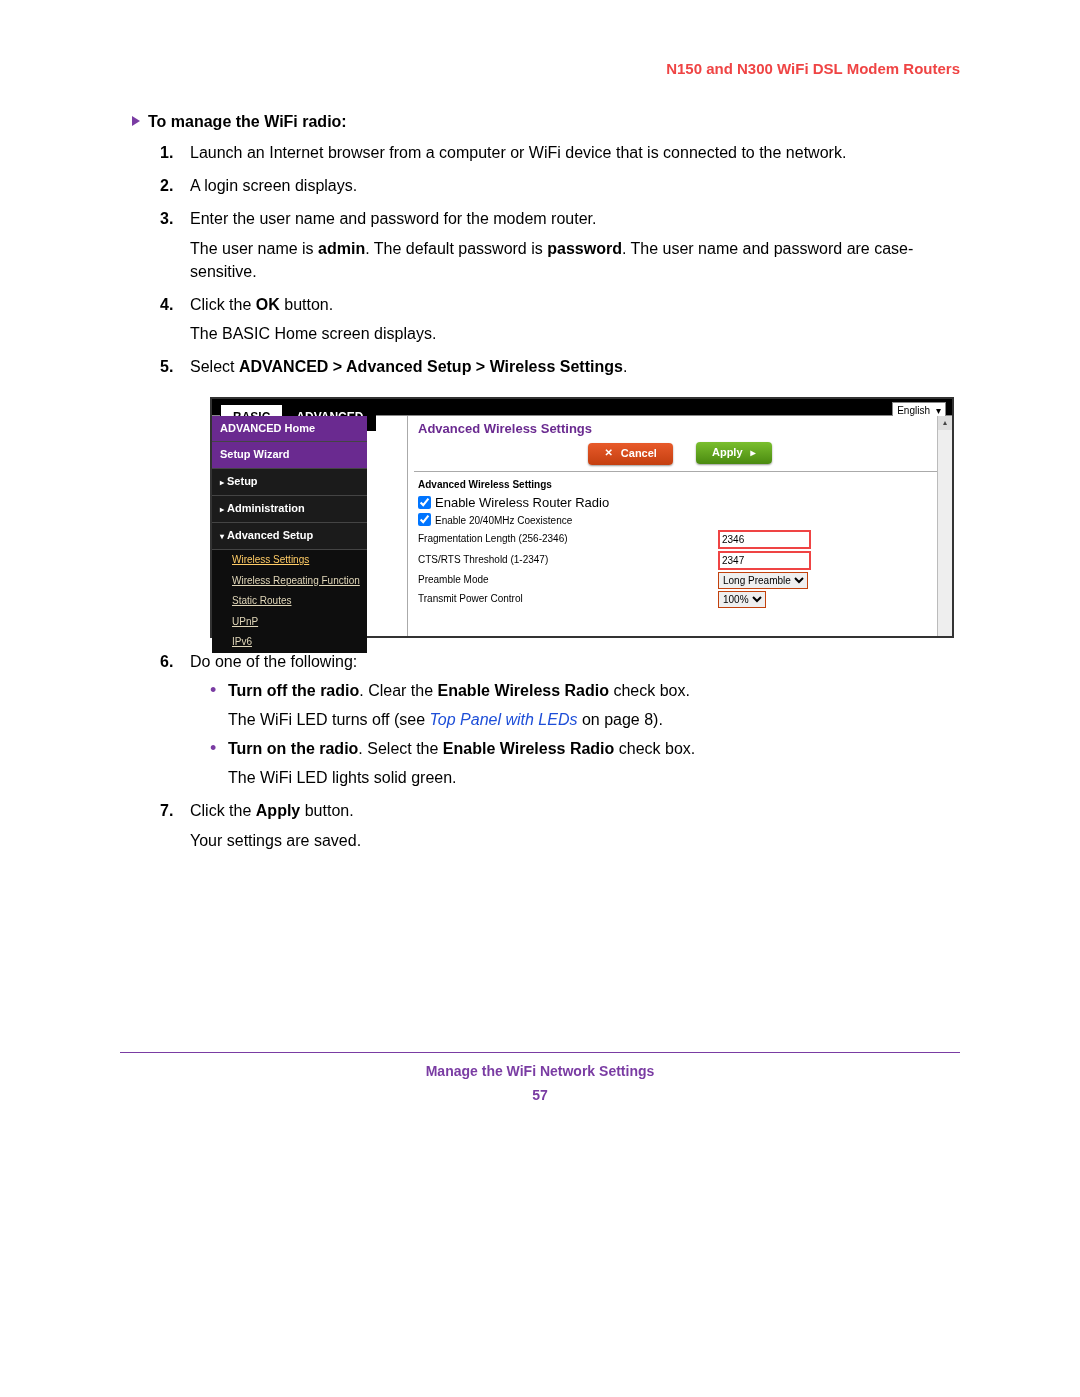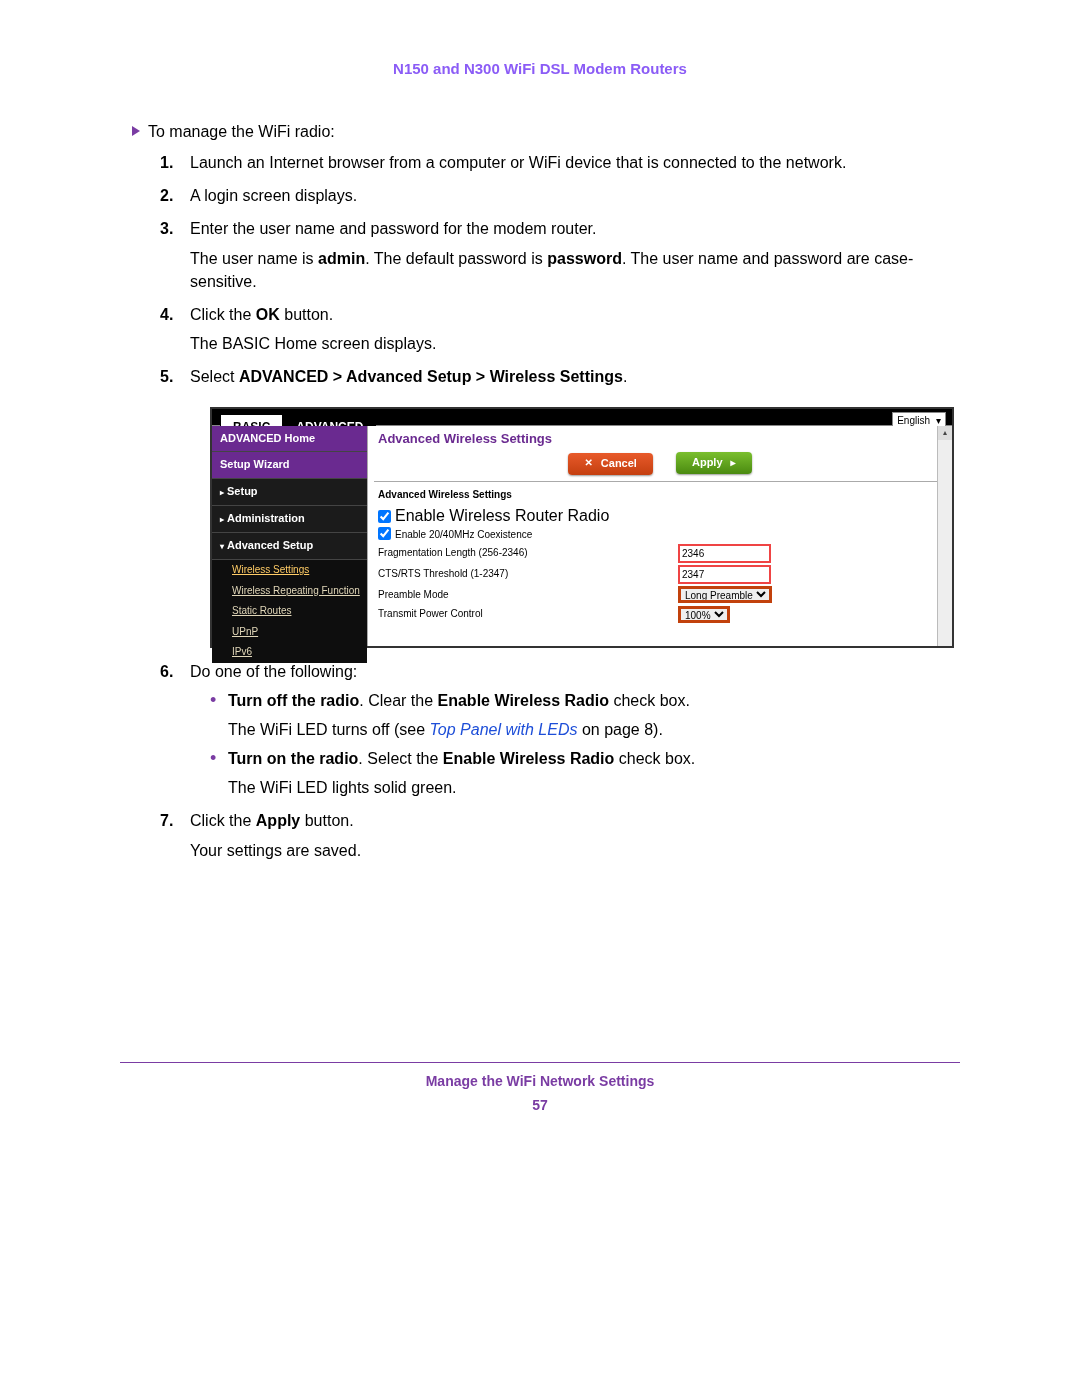--- a/index.html
+++ b/index.html
@@ -8,37 +8,37 @@
     font-family: Arial, Helvetica, sans-serif;
     font-size: 16px;
     color: #000;
     background: #fff;
     width: 1080px;
   }
   .page {
     padding: 60px 120px 40px 120px;
   }
   .header-title {
-    text-align: center;
+    text-align: right;
     font-weight: bold;
     font-size: 15px;
-    color: #8b5cf6;
-    margin-bottom: 46px;
+    color: #ef4444;
+    margin-bottom: 36px;
   }
   .triangle-bullet {
     display: inline-block;
     width: 0; height: 0;
     border-top: 5px solid transparent;
     border-bottom: 5px solid transparent;
     border-left: 8px solid #7a3ca3;
     margin-right: 8px;
     vertical-align: 1px;
   }
   .task-title {
-    font-weight: normal;
+    font-weight: bold;
     font-size: 16px;
     margin: 20px 0 10px 0;
     padding-left: 12px;
   }
   ol.steps {
     list-style: none;
     padding-left: 70px;
     margin: 0;
   }
   ol.steps > li {
@@ -115,20 +115,21 @@
     padding: 1px 4px;
     font-size: 10px;
     margin-left: 16px;
   }
   .lang-select .caret { margin-left: 6px; }
 
   .ui-body {
     display: flex;
     height: 220px;
     border-top: 1px solid #888;
+    gap: 40px;
   }
   .sidebar {
     width: 155px;
     background: #1b1b1b;
     color: #fff;
     flex-shrink: 0;
     font-size: 11px;
     position: relative;
   }
   .side-item {
@@ -196,21 +197,21 @@
   .form-row .ctrl { }
   .form-row input[type=text] {
     width: 85px;
     font-size: 10px;
     padding: 0 2px;
     border: 2px solid #ef4444;
     height: 15px;
   }
   .form-row select {
     font-size: 10px;
-    border: 3px solid #c2410c;
+    border: 1px solid #c2410c;
     height: 17px;
   }
   .cb { margin: 0 4px 0 10px; vertical-align: -2px; }
 
   .vscroll {
     position: absolute;
     right: 0; top: 0; bottom: 0;
     width: 14px;
     background: #eee;
     border-left: 1px solid #bbb;
@@ -310,21 +311,21 @@
                   <span class="x">✕</span>
                   <span>Cancel</span>
                 </span>
               <span class="btn apply">
                   <span>Apply</span>
                   <span class="tri">▸</span>
                 </span>
             </div>
             <div class="hr"></div>
             <div class="section-label">Advanced Wireless Settings</div>
-            <div><input type="checkbox" class="cb" checked="" style=""><span style="font-size:16px;">Enable Wireless Router Radio</span></div>
+            <div><input type="checkbox" class="cb" checked="" style=""><span style="font-size:13px;">Enable Wireless Router Radio</span></div>
             <div><input type="checkbox" class="cb" checked="" style=""><span style="font-size:10px;">Enable 20/40MHz Coexistence</span></div>
             <div class="form-row">
               <span class="lbl">Fragmentation Length (256-2346)</span>
               <span class="ctrl"><input type="text" value="2346" style=""></span>
             </div>
             <div class="form-row">
               <span class="lbl">CTS/RTS Threshold (1-2347)</span>
               <span class="ctrl"><input type="text" value="2347" style=""></span>
             </div>
             <div class="form-row">

